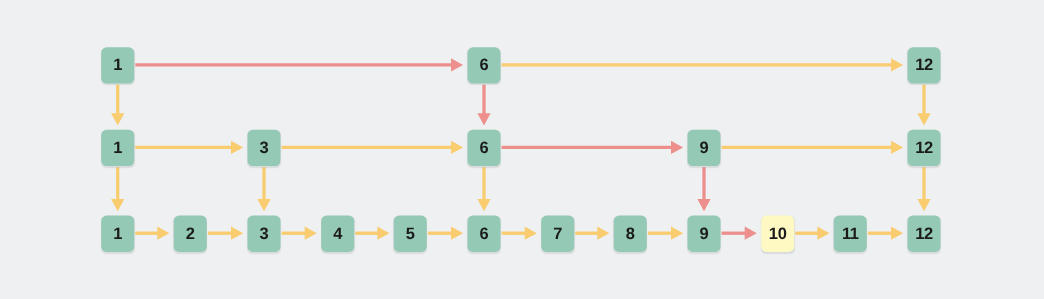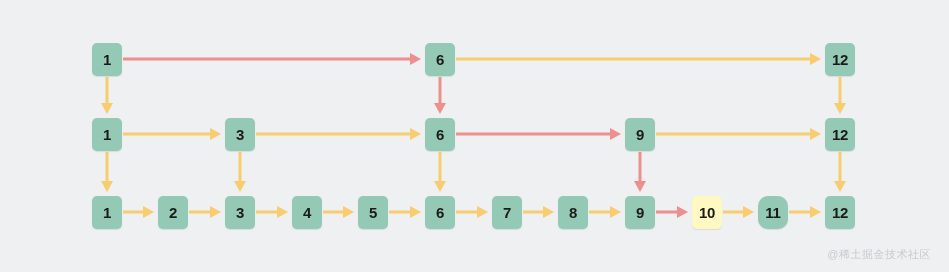--- a/index.html
+++ b/index.html
@@ -174,17 +174,16 @@
       <div class="node normal" style="left: 92px; top: 196px;">1</div>
       <div class="node normal" style="left: 158px; top: 196px;">2</div>
       <div class="node normal" style="left: 225px; top: 196px;">3</div>
       <div class="node normal" style="left: 292px; top: 196px;">4</div>
       <div class="node normal" style="left: 358px; top: 196px;">5</div>
       <div class="node normal" style="left: 425px; top: 196px;">6</div>
       <div class="node normal" style="left: 492px; top: 196px;">7</div>
       <div class="node normal" style="left: 558px; top: 196px;">8</div>
       <div class="node normal" style="left: 625px; top: 196px;">9</div>
       <div class="node target" style="left: 692px; top: 196px;">10</div>
-      <div class="node normal" style="left: 758px; top: 196px; border-radius: 10px;">11</div>
+      <div class="node normal" style="left: 758px; top: 196px;">11</div>
       <div class="node normal" style="left: 825px; top: 196px;">12</div>
     </div>
-  <div class="watermark">@稀土掘金技术社区</div>
 </div>
 
 </body></html>

